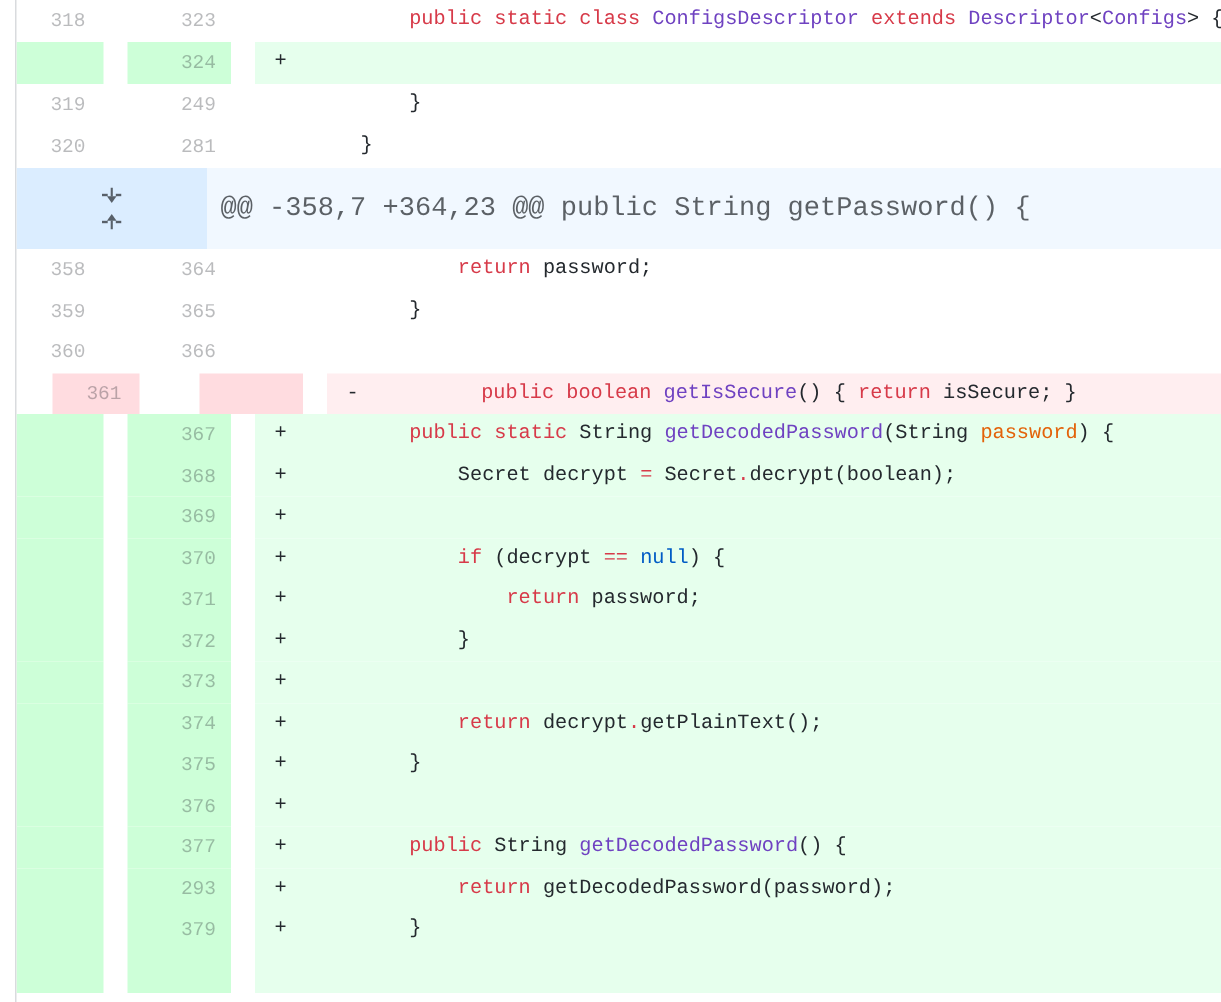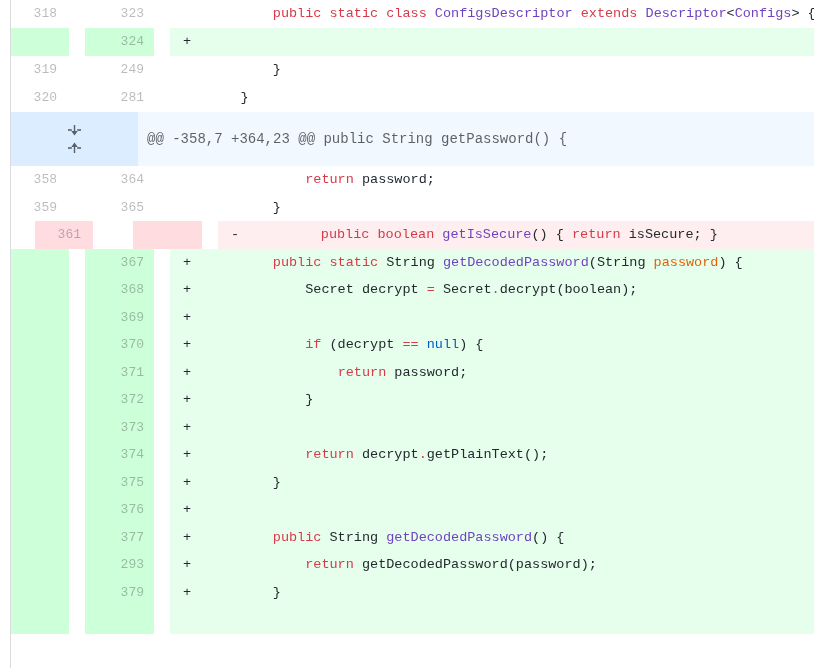--- a/index.html
+++ b/index.html
@@ -41,21 +41,21 @@
     overflow:hidden;
   }
   .marker{position:absolute;left:13px;top:0;color:var(--code-text,#24292e);}
   
   .addition .num{background:var(--addition-gutter-bg,#cdffd8);}
   .addition .code{background:var(--addition-bg,#e6ffed);}
   .deletion .num{background:var(--deletion-gutter-bg,#ffdce0);margin-left:24px;}
   .deletion .code{background:var(--deletion-bg,#ffeef0);}
   .partial{height:28px;}
   
-  .hunkrow{height:54px;display:flex;font-family:"Liberation Mono","DejaVu Sans Mono",monospace;font-size:14px;}
+  .hunkrow{height:54px;display:flex;font-family:"Liberation Mono","DejaVu Sans Mono",monospace;font-size:18px;}
   .hunkrow .gutter{
     flex:0 0 127px;
     background:var(--hunk-gutter-bg,#dbedff);
     display:flex;flex-direction:column;align-items:center;justify-content:center;gap:5px;
   }
   .hunkrow .code{
     background:var(--hunk-bg,#f1f8ff);
     color:var(--hunk-text,rgba(27,31,35,0.7));
     line-height:54px;
     padding-left:9px;
@@ -91,20 +91,21 @@
               <rect x="0" y="5.2" width="3.8" height="1.6"></rect>
               <rect x="9.2" y="5.2" width="3.8" height="1.6"></rect>
               <rect x="5.8" y="5" width="1.4" height="6"></rect>
               <path d="M3.3 5.1 L9.7 5.1 L6.5 0.6 Z"></path>
             </svg></span></button>
       </div>
       <div class="code">@@ -358,7 +364,23 @@ public String getPassword() {</div>
     </div>
     <div class="row context"><div class="num oldcol">358</div><div class="num newcol">364</div><div class="code"><span>            </span><span class="sr">return</span><span> password;</span></div></div>
     <div class="row context"><div class="num oldcol">359</div><div class="num newcol">365</div><div class="code"><span>        }</span></div></div>
+    <div class="row context"><div class="num oldcol">360</div><div class="num newcol">366</div><div class="code"></div></div>
     <div class="row deletion"><div class="num oldcol">361</div><div class="num newcol"></div><div class="code"><span class="marker">-</span><span>        </span><span class="sr">public boolean</span><span> </span><span class="sp">getIsSecure</span><span>() { </span><span class="sr">return</span><span> isSecure; }</span></div></div>
     <div class="row addition"><div class="num oldcol"></div><div class="num newcol">367</div><div class="code"><span class="marker">+</span><span>        </span><span class="sr">public static</span><span> String </span><span class="sp">getDecodedPassword</span><span>(String </span><span class="so">password</span><span>) {</span></div></div>
     <div class="row addition"><div class="num oldcol"></div><div class="num newcol">368</div><div class="code"><span class="marker">+</span><span>            Secret decrypt </span><span class="sr">=</span><span> Secret</span><span class="sr">.</span><span>decrypt(boolean);</span></div></div>
     <div class="row addition"><div class="num oldcol"></div><div class="num newcol">369</div><div class="code"><span class="marker">+</span></div></div>
     <div class="row addition"><div class="num oldcol"></div><div class="num newcol">370</div><div class="code"><span class="marker">+</span><span>            </span><span class="sr">if</span><span> (decrypt </span><span class="sr">==</span><span> </span><span class="sb">null</span><span>) {</span></div></div>
     <div class="row addition"><div class="num oldcol"></div><div class="num newcol">371</div><div class="code"><span class="marker">+</span><span>                </span><span class="sr">return</span><span> password;</span></div></div>
     <div class="row addition"><div class="num oldcol"></div><div class="num newcol">372</div><div class="code"><span class="marker">+</span><span>            }</span></div></div>
     <div class="row addition"><div class="num oldcol"></div><div class="num newcol">373</div><div class="code"><span class="marker">+</span></div></div>
     <div class="row addition"><div class="num oldcol"></div><div class="num newcol">374</div><div class="code"><span class="marker">+</span><span>            </span><span class="sr">return</span><span> decrypt</span><span class="sr">.</span><span>getPlainText();</span></div></div>
     <div class="row addition"><div class="num oldcol"></div><div class="num newcol">375</div><div class="code"><span class="marker">+</span><span>        }</span></div></div>

